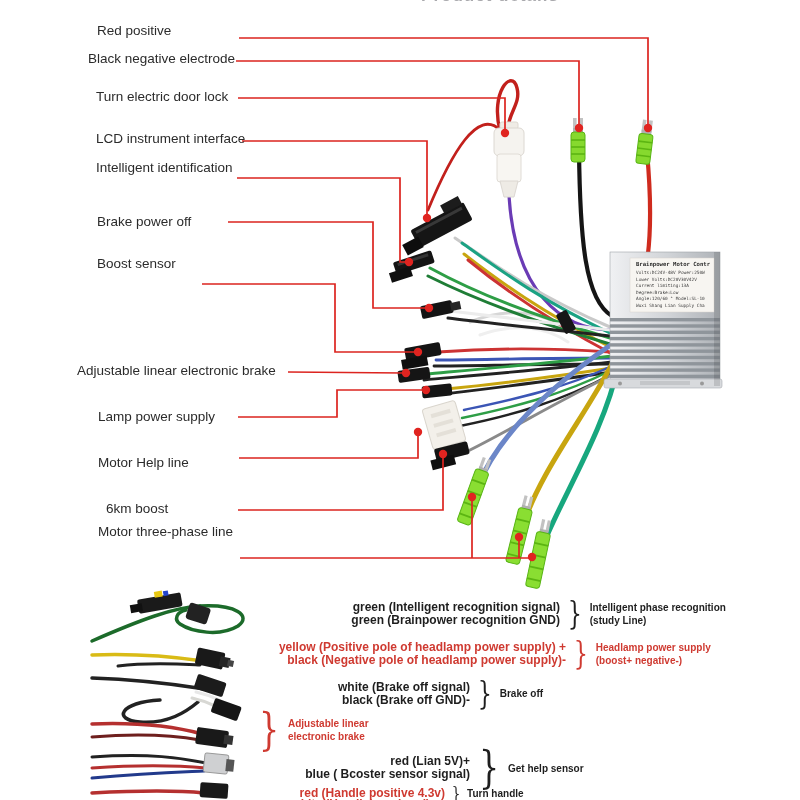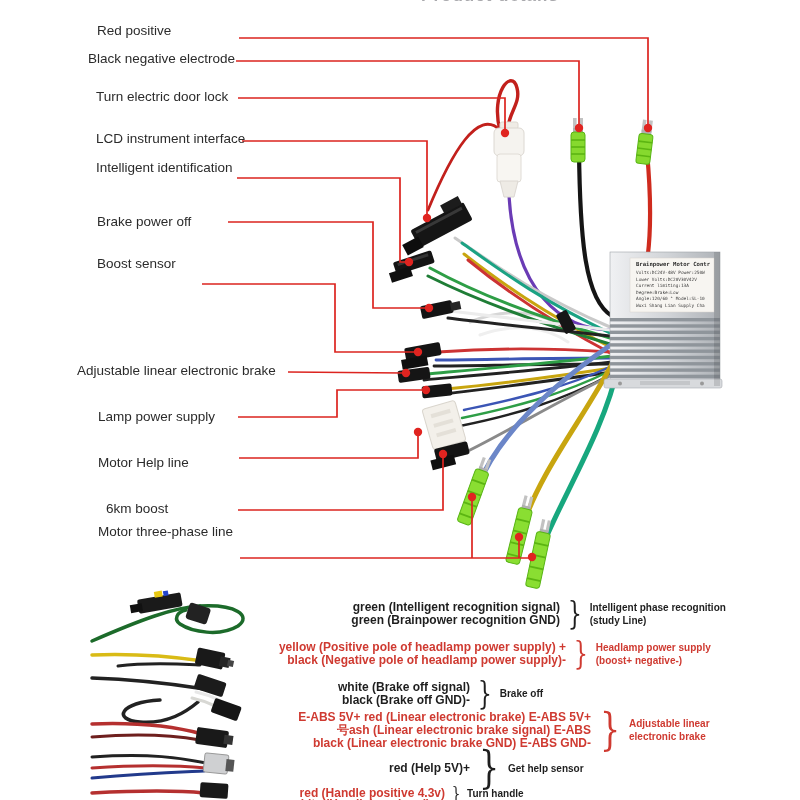--- a/index.html
+++ b/index.html
@@ -339,35 +339,31 @@
     <div>white (Brake off signal)</div>
     <div>black (Brake off GND)-</div>
   </div>
   <span class="brace b30">}</span>
   <div class="side">
     <div>Brake off</div>
   </div>
 </div>
 
 <div class="wg c-red" style="left:255px;top:708px">
-  <div class="lines" style="width:336px">
-    <div>E-ABS 5V+ red (Linear electronic brake) E-ABS 5V+</div>
-    <div>号ash (Linear electronic brake signal) E-ABS</div>
-    <div>black (Linear electronic brake GND) E-ABS GND-</div>
-  </div>
   <span class="brace b42">}</span>
   <div class="side">
     <div>Adjustable linear</div>
     <div>electronic brake</div>
   </div>
 </div>
 
 <div class="wg c-black" style="left:250px;top:746px">
   <div class="lines" style="width:220px">
-    <div>red (Help 5V)+</div>
+    <div>red (Lian 5V)+</div>
+    <div>blue ( Bcoster sensor signal)</div>
   </div>
   <span class="brace b42">}</span>
   <div class="side">
     <div>Get help sensor</div>
   </div>
 </div>
 
 <div class="wg" style="left:250px;top:784px">
   <div class="lines c-red" style="width:195px">
     <div>red (Handle positive 4.3v)</div>

